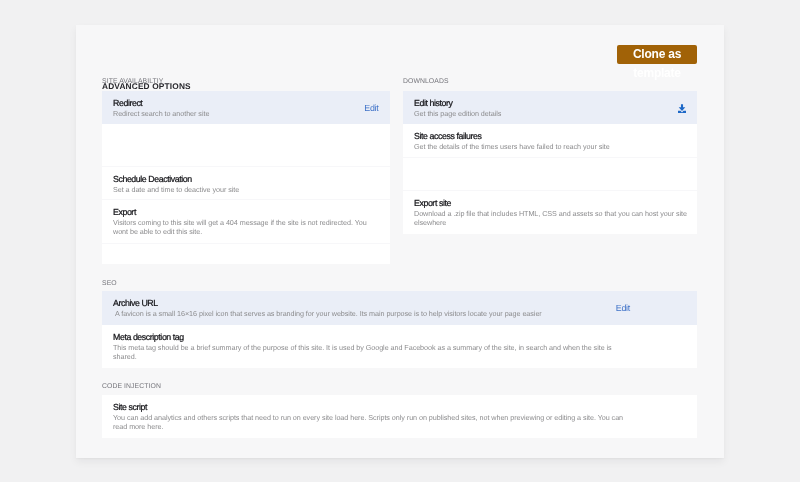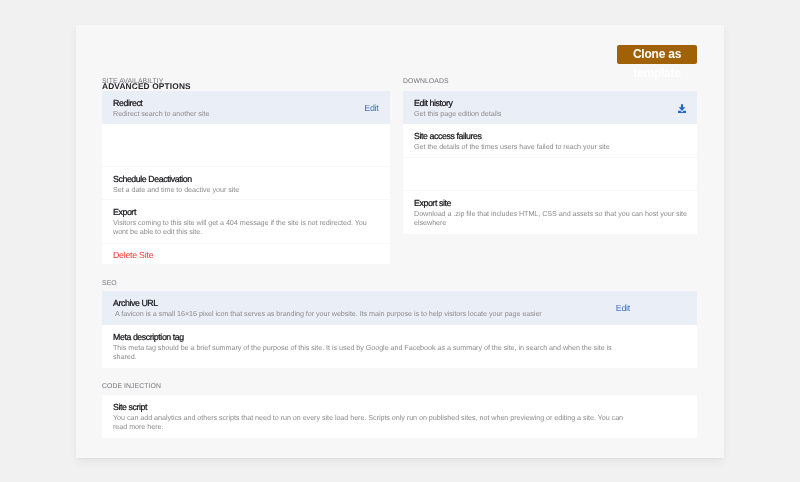--- a/index.html
+++ b/index.html
@@ -45,23 +45,20 @@
   <div class="row" style="top:76px;height:33px">
     <div class="rtitle" style="left:11px;top:6.7px">Schedule Deactivation</div>
     <div class="rdesc" style="left:11px;top:18px">Set a date and time to deactive your site</div>
   </div>
   <div class="sep" style="top:108px"></div>
   <div class="row" style="top:109px;height:43px">
     <div class="rtitle" style="left:11px;top:6.7px">Export</div>
     <div class="rdesc" style="left:11px;top:18px;width:261px">Visitors coming to this site will get a 404 message if the site is not redirected. You wont be able to edit this site.</div>
   </div>
   <div class="sep" style="top:152px"></div>
-  <div class="row" style="top:153px;height:21px">
-    <div class="rtitle danger" style="left:11px;top:5.7px">Delete Site</div>
-  </div>
 </div>
 
 <div class="sec-label" style="left:403px;top:78.3px">DOWNLOADS</div>
 <div class="panel" style="left:403px;top:91px;width:294px;height:143px">
   <div class="row hl" style="top:0;height:33px">
     <div class="rtitle" style="left:11px;top:6.7px">Edit history</div>
     <div class="rdesc" style="left:11px;top:18px">Get this page edition details</div>
     <span class="dl-icon" style="left:274px;top:12.6px">
       <svg width="10" height="10" viewBox="0 0 10 10">
         <path d="M3.95 0.3 L6.05 0.3 L6.05 3.25 L8.3 3.25 L5.0 7.1 L1.7 3.25 L3.95 3.25 Z" fill="#1d68c7"></path>

